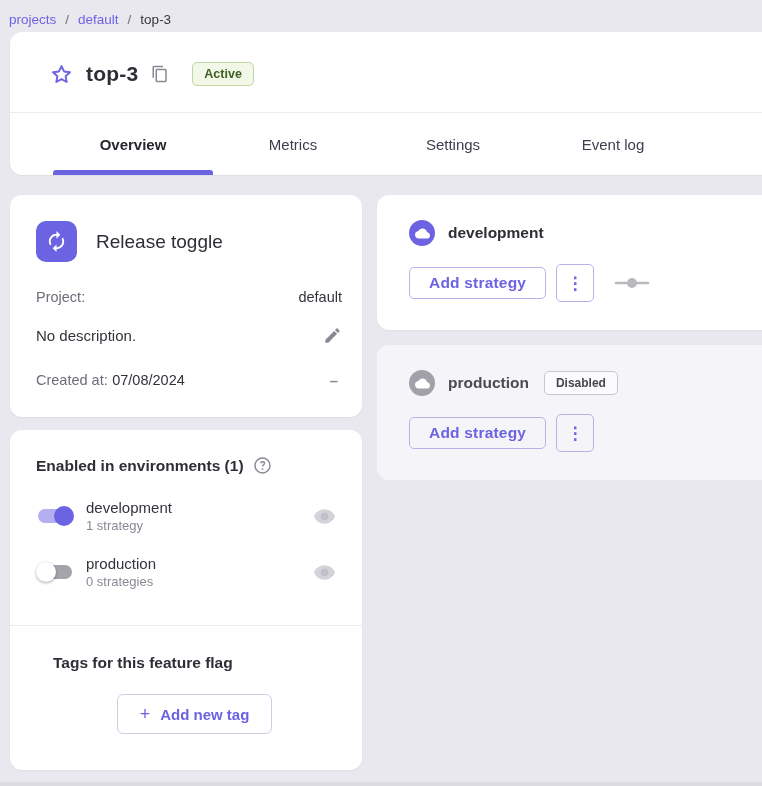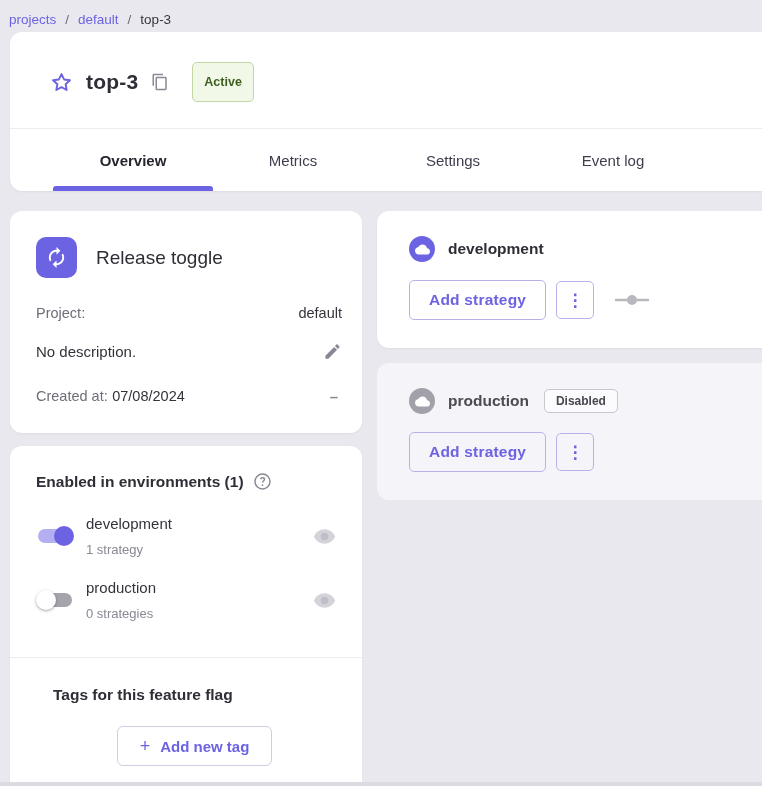--- a/index.html
+++ b/index.html
@@ -37,21 +37,21 @@
   }
   .icon-btn { background:none; border:none; cursor:pointer; display:inline-flex; align-items:center; padding:0; }
   .flag-title { font-size:21px; color:#2f2e36; letter-spacing:.2px; }
   .badge-active {
     margin-left:10px;
     font-size:12.5px; font-weight:bold;
     color:#3f5e22;
     background:#f1f8e8;
     border:1px solid #c3d7a4;
     border-radius:5px;
-    padding:12px 11px;
+    padding:4px 11px;
   }
   .header-divider { height:1px; background:#ecebf0; }
   .tabs-row { position:relative; display:flex; height:62px; margin-left:43px; }
   .tab {
     width:160px; background:none; border:none; cursor:pointer;
     font-family:inherit; font-size:15px; color:#3f3d4e;
     display:flex; align-items:center; justify-content:center;
   }
   .tab.active { font-weight:bold; color:#27262e; }
   .tab-underline {
@@ -94,21 +94,21 @@
   .desc-text  { color:#34333b; font-size:15px; }
   .dash { color:#8a8894; font-size:15px; font-weight:bold; padding-right:4px; }
 
   
   .env-section { padding:26px 26px 14px 26px; }
   .env-title-row { display:flex; align-items:center; gap:9px; margin-bottom:24px; }
   .env-title { font-size:15.5px; font-weight:bold; color:#2f2e36; }
   .env-row { display:flex; align-items:center; margin-bottom:22px; }
   .env-texts { margin-left:12px; }
   .env-name { font-size:15px; color:#34333b; }
-  .env-strategies { font-size:13px; color:#8a8894; margin-top:10px; }
+  .env-strategies { font-size:13px; color:#8a8894; margin-top:2px; }
   .env-eye { margin-left:auto; }
 
   
   .switch { position:relative; width:38px; height:22px; flex:none; cursor:pointer; }
   .switch .track { position:absolute; top:4px; left:2px; width:34px; height:14px; border-radius:7px; }
   .switch .knob  { position:absolute; top:1px; width:20px; height:20px; border-radius:50%; }
   .switch.on  .track { background:#b3aff0; }
   .switch.on  .knob  { right:0; background:#6c63e2; }
   .switch.off .track { background:#a5a4ac; }
   .switch.off .knob  { left:0; background:#fff; box-shadow:0 1px 3px rgba(0,0,0,.35); }
@@ -142,21 +142,21 @@
   .panel-name { font-size:15.5px; font-weight:bold; color:#2f2e36; }
   .panel-name.muted { color:#4c4a52; }
   .badge-disabled {
     font-size:12px; font-weight:bold; color:#49474f;
     border:1px solid #c8c7cf; border-radius:5px;
     background:rgba(255,255,255,.55);
     padding:4px 11px; margin-left:2px;
   }
   .panel-actions { display:flex; align-items:center; gap:10px; margin-top:18px; }
   .add-strategy-btn {
-    height:40px; padding:0 19px;
+    height:32px; padding:0 19px;
     background:transparent;
     border:1px solid #b7b3ea; border-radius:5px;
     color:#6c63e2; font-family:inherit;
     font-size:15.5px; font-weight:bold; letter-spacing:.2px;
     cursor:pointer;
   }
   .kebab-btn {
     width:38px; height:38px;
     background:transparent;
     border:1px solid #b7b3ea; border-radius:5px;

